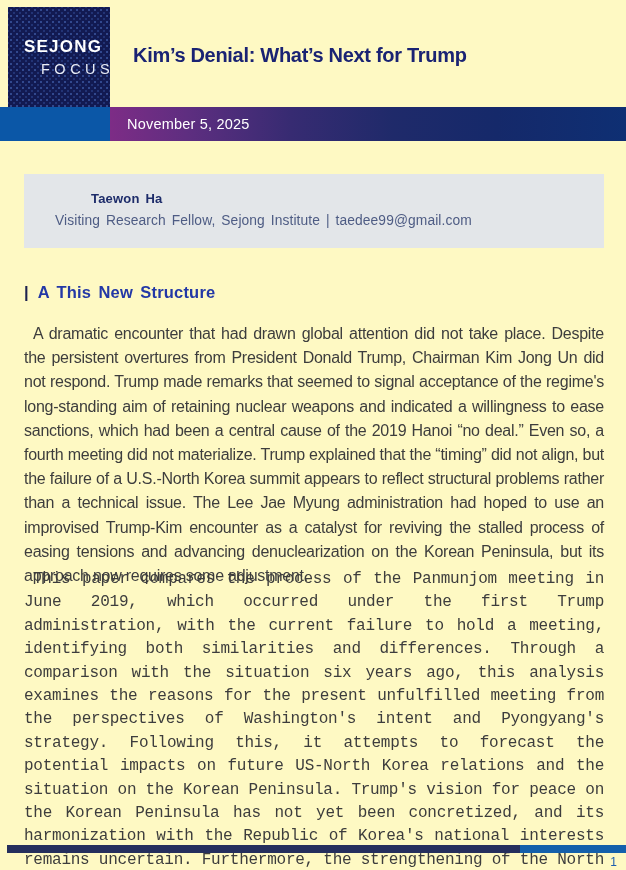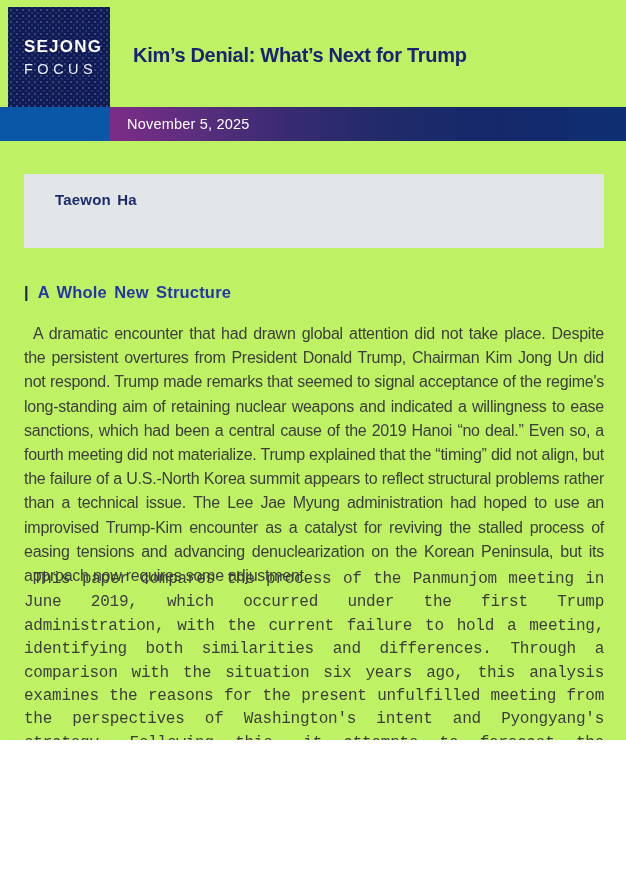--- a/index.html
+++ b/index.html
@@ -2,56 +2,56 @@
 <html><head>
 <meta charset="utf-8">
 <style>
   html, body { margin:0; padding:0; }
   body {
     width:626px; height:870px;
     background:#ffffff;
     font-family:"Liberation Sans", sans-serif;
     -webkit-font-smoothing:antialiased;
   }
-  .page { position:relative; width:626px; height:740px; overflow:hidden; background:#bef264; }
+  .page { position:relative; width:626px; height:870px; overflow:hidden; background:#fef9c3; }
 
   
   .logo-box{
     position:absolute; left:8px; top:7px; width:102px; height:100px;
     background:
       radial-gradient(rgba(88,130,215,0.45) 1px, transparent 1.35px) 0 0/6px 6px,
       radial-gradient(rgba(70,110,200,0.30) 1px, transparent 1.35px) 3px 3px/6px 6px,
       #121a52;
     box-sizing:border-box;
     display:flex; flex-direction:column; justify-content:center;
     padding-left:16px;
   }
   .brand1{ color:#ffffff; font-weight:bold; font-size:17px; letter-spacing:1.2px; }
-  .brand2{ color:#e9edf6; font-weight:normal; font-size:14.5px; letter-spacing:4.5px; margin-top:4px; }
+  .brand2{ color:#e9edf6; font-weight:normal; font-size:14.5px; letter-spacing:4.5px; margin-top:4px;margin-left:17px; }
 
   .title{
     position:absolute; left:133px; top:44px; margin:0;
     font-size:20px; font-weight:700; letter-spacing:-0.3px;
     color:#1a2373; white-space:nowrap;
   }
 
   .blue-strip{ position:absolute; left:0; top:107px; width:110px; height:34px; background:#0b57a7; }
   .date-bar{
     position:absolute; left:110px; top:107px; width:516px; height:34px;
     background:linear-gradient(90deg,#7d2c86 0%, #5e2e80 15%, #372b72 35%, #1f2a6a 55%, #15296a 75%, #0e2f73 100%);
     display:flex; align-items:center;
   }
   .date-text{ color:#ffffff; font-size:14.5px; margin-left:17px; letter-spacing:0.2px; }
 
   
   .author-card{
     position:absolute; left:24px; top:174px; width:580px; height:74px;
     background:#e3e6e9; box-sizing:border-box; padding:17px 0 0 31px;
   }
-  .author-name{ font-size:15px; font-weight:bold; color:#1d2c6a; letter-spacing:0.2px; word-spacing:2px; }
+  .author-name{ font-size:13px; font-weight:bold; color:#1d2c6a; letter-spacing:0.2px; word-spacing:2px;margin-left:36px; }
   .author-affiliation{ font-size:13.8px; color:#4e5c84; margin-top:7px; letter-spacing:0.1px; word-spacing:2px; }
 
   
   .section-heading{
     position:absolute; left:24px; top:283px; margin:0;
     font-size:16.5px; font-weight:bold; white-space:nowrap;
   }
   .marker{ color:#1d224f; margin-right:9px; }
   .heading-text{ color:#2338a6; letter-spacing:0.2px; word-spacing:2.5px; }
 
@@ -83,24 +83,25 @@
     </div>
     <h1 class="title">Kim’s Denial: What’s Next for Trump</h1>
     <div class="blue-strip"></div>
     <div class="date-bar">
       <span class="date-text">November 5, 2025</span>
     </div>
   </header>
 
   <section class="author-card">
     <div class="author-name">Taewon Ha</div>
+    <div class="author-affiliation">Visiting Research Fellow, Sejong Institute | taedee99@gmail.com</div>
   </section>
 
   <h2 class="section-heading">
-    <span class="marker">|</span><span class="heading-text">A Whole New Structure</span>
+    <span class="marker">|</span><span class="heading-text">A This New Structure</span>
   </h2>
 
   <p class="para p1">A dramatic encounter that had drawn global attention did not take place. Despite the persistent overtures from President Donald Trump, Chairman Kim Jong Un did not respond. Trump made remarks that seemed to signal acceptance of the regime's long-standing aim of retaining nuclear weapons and indicated a willingness to ease sanctions, which had been a central cause of the 2019 Hanoi “no deal.” Even so, a fourth meeting did not materialize. Trump explained that the “timing” did not align, but the failure of a U.S.-North Korea summit appears to reflect structural problems rather than a technical issue. The Lee Jae Myung administration had hoped to use an improvised Trump-Kim encounter as a catalyst for reviving the stalled process of easing tensions and advancing denuclearization on the Korean Peninsula, but its approach now requires some adjustment.</p>
   <p class="para p2">This paper compares the process of the Panmunjom meeting in June 2019, which occurred under the first Trump administration, with the current failure to hold a meeting, identifying both similarities and differences. Through a comparison with the situation six years ago, this analysis examines the reasons for the present unfulfilled meeting from the perspectives of Washington's intent and Pyongyang's strategy. Following this, it attempts to forecast the potential impacts on future US-North Korea relations and the situation on the Korean Peninsula. Trump's vision for peace on the Korean Peninsula has not yet been concretized, and its harmonization with the Republic of Korea's national interests remains uncertain. Furthermore, the strengthening of the North Korea-China-Russia trilateral cooperation, on which North Korea is currently concentrating, presents a major challenge to the foreign policy vision of the Lee Jae-myung administration.</p>
 
   <footer>
     <div class="rule-dark"></div>
     <div class="rule-blue"></div>
     <div class="page-number">1</div>
   </footer>

